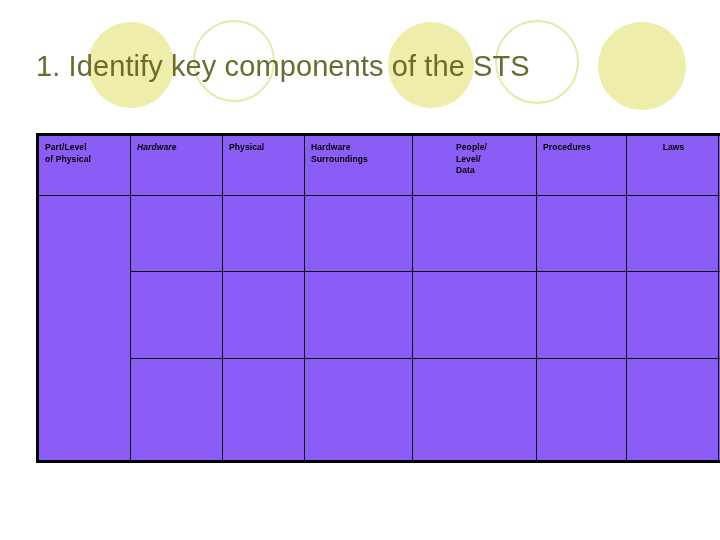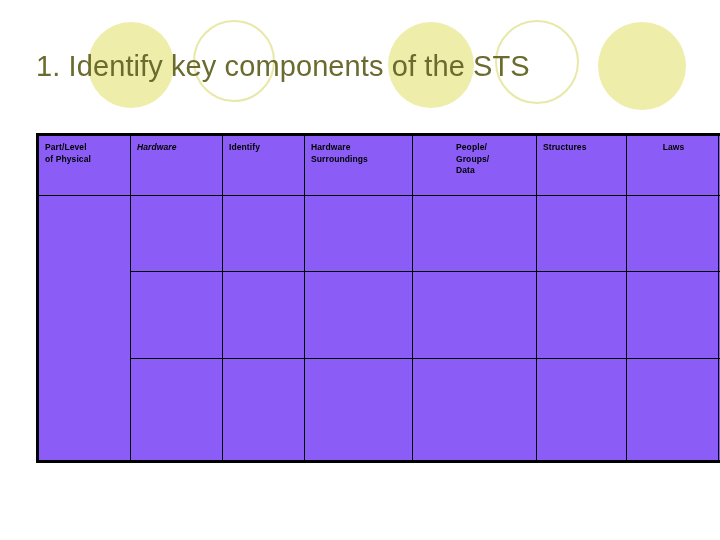--- a/index.html
+++ b/index.html
@@ -100,33 +100,33 @@
   <tbody id="sts-tbody">
       <tr>
         <td class="header-cell" style="width: 81px;">
           <span class="hdr-line">Part/Level</span>
           <span class="hdr-line">of Physical</span>
         </td>
         <td class="header-cell" style="width: 81px; font-style: italic;">
           <span class="hdr-line">Hardware</span>
         </td>
         <td class="header-cell" style="width: 71px;">
-          <span class="hdr-line">Identify</span>
+          <span class="hdr-line">Physical</span>
         </td>
         <td class="header-cell" style="width: 97px;">
           <span class="hdr-line">Hardware</span>
           <span class="hdr-line">Surroundings</span>
         </td>
         <td class="header-cell" style="width: 76px; padding-left: 43px;">
           <span class="hdr-line">People/</span>
-          <span class="hdr-line">Groups/</span>
+          <span class="hdr-line">Level/</span>
           <span class="hdr-line">Data</span>
         </td>
         <td class="header-cell" style="width: 79px;">
-          <span class="hdr-line">Structures</span>
+          <span class="hdr-line">Procedures</span>
         </td>
         <td class="header-cell" style="width: 81px; text-align: center;">
           <span class="hdr-line">Laws</span>
         </td>
         <td class="header-cell" style="width: 81px;">
           <span class="hdr-line">Data &amp; Data</span>
           <span class="hdr-line">Structures</span>
         </td>
       </tr>
       <tr style="height: 76px;">

